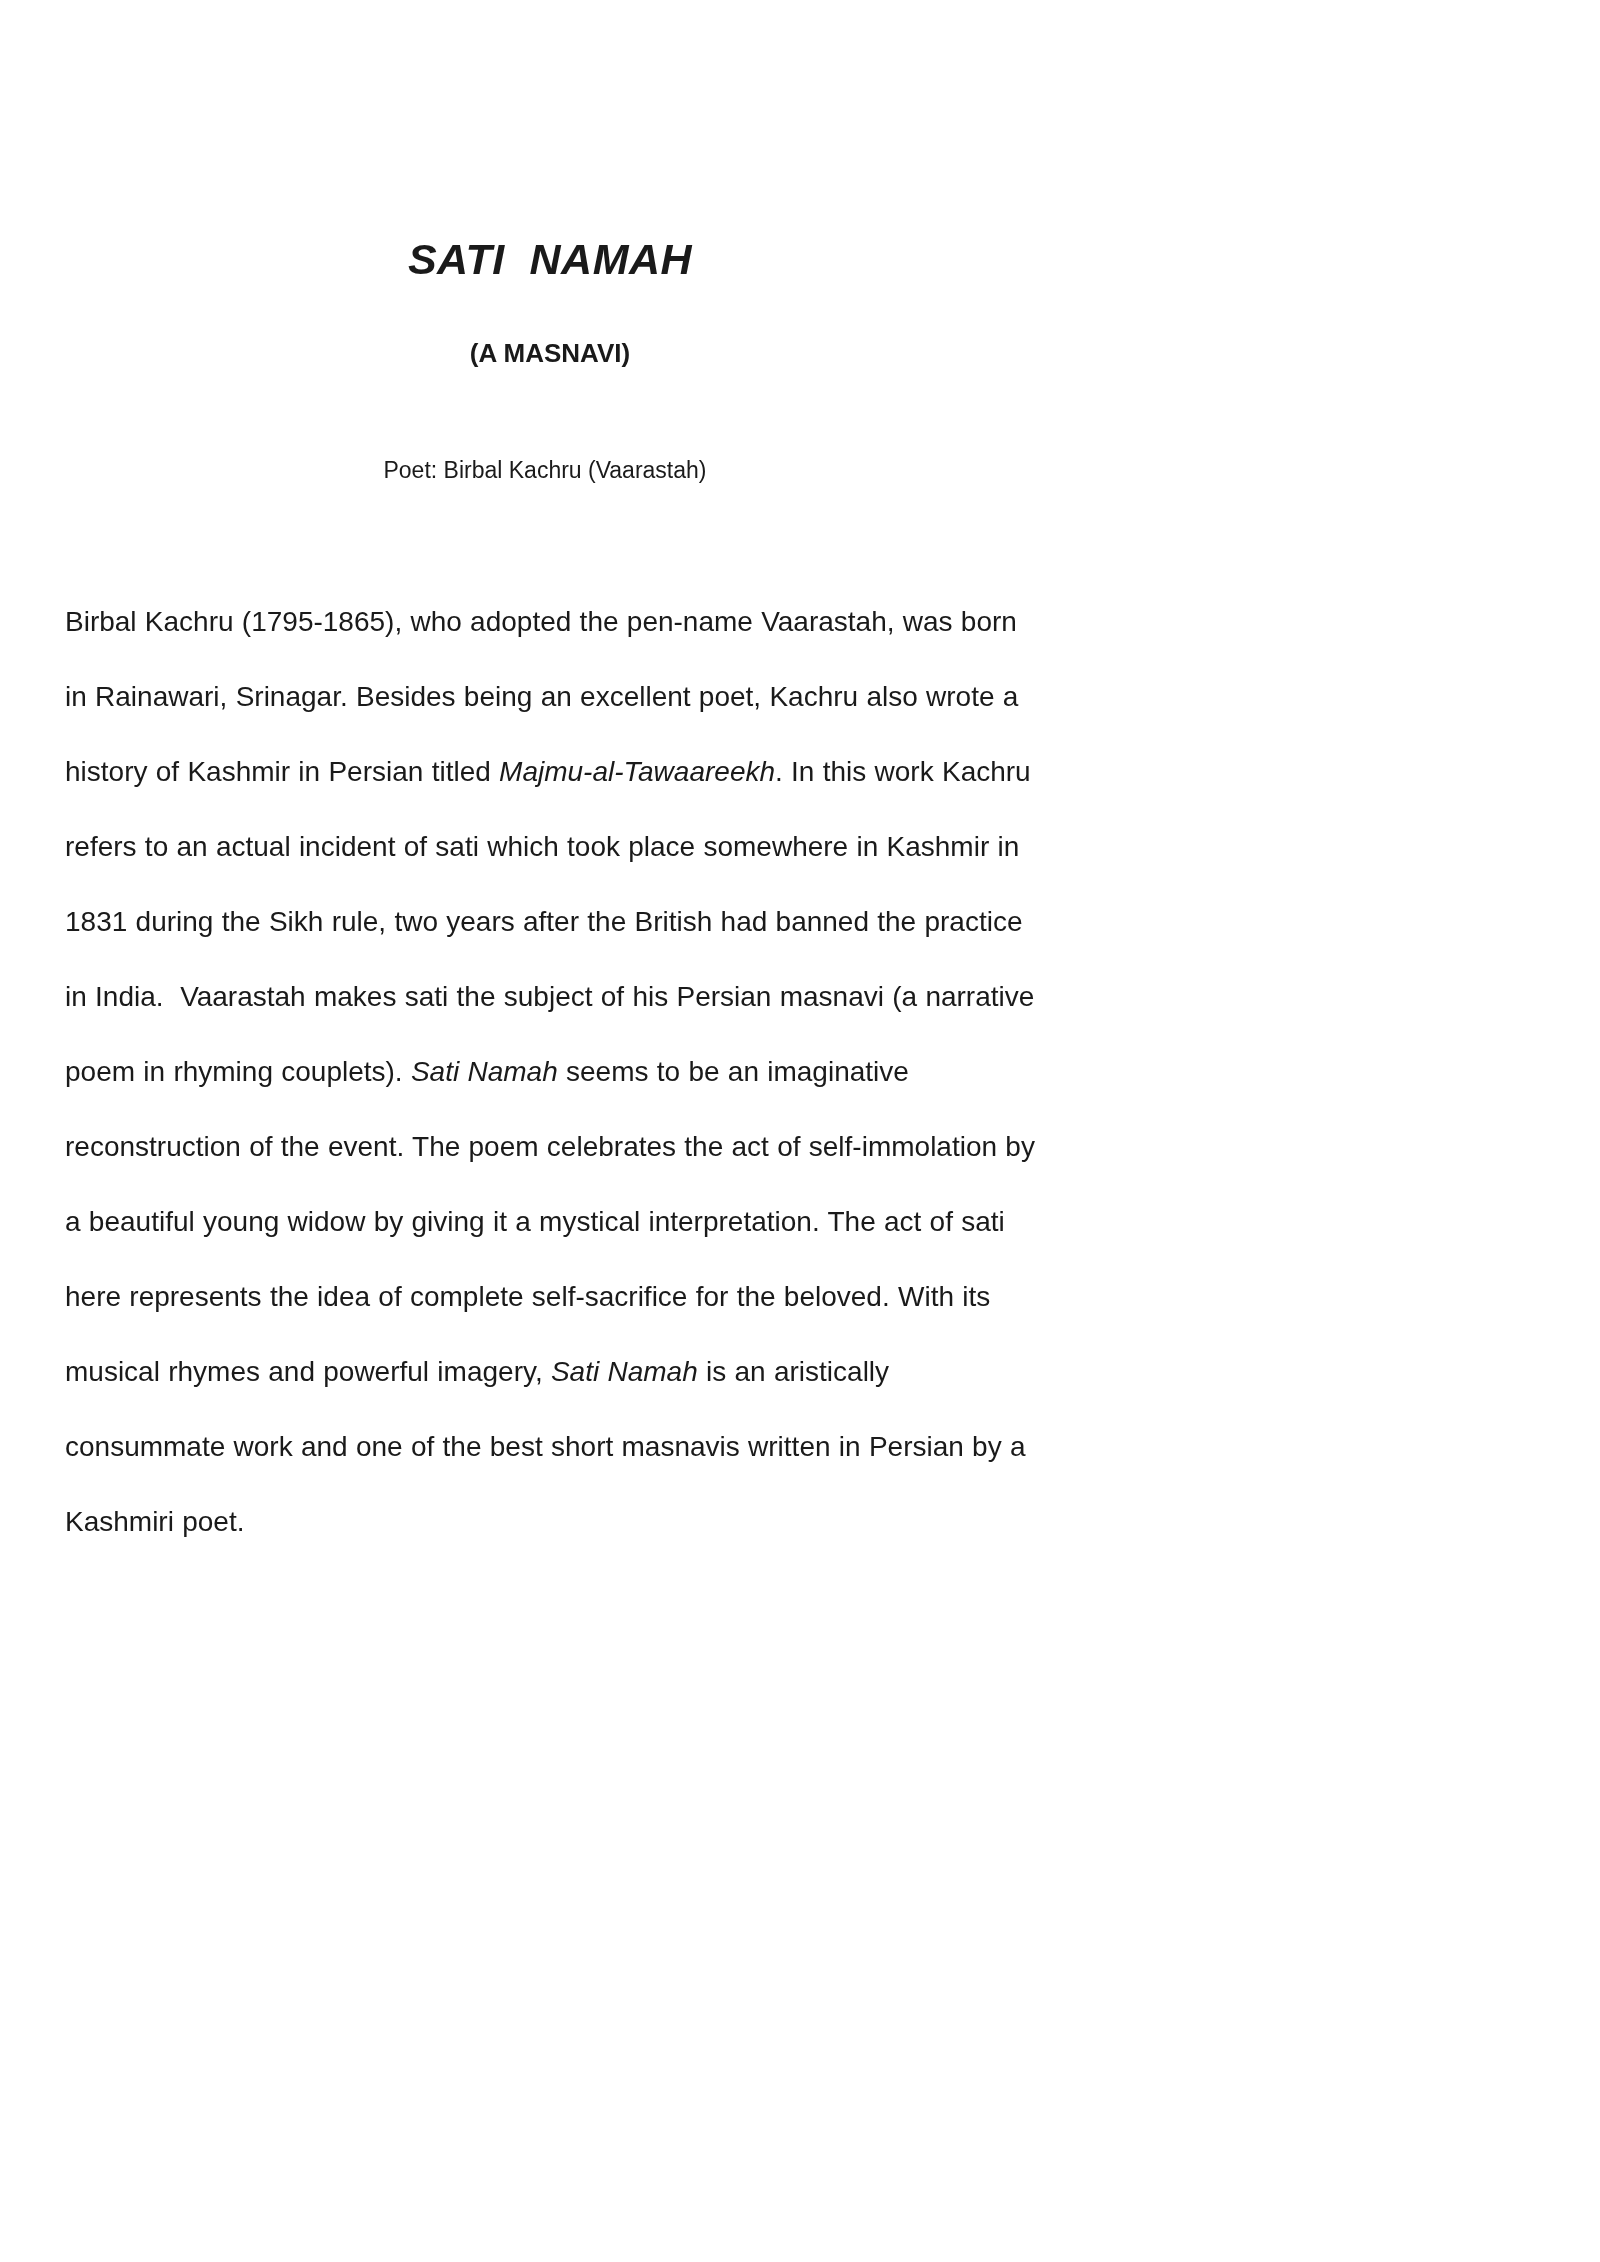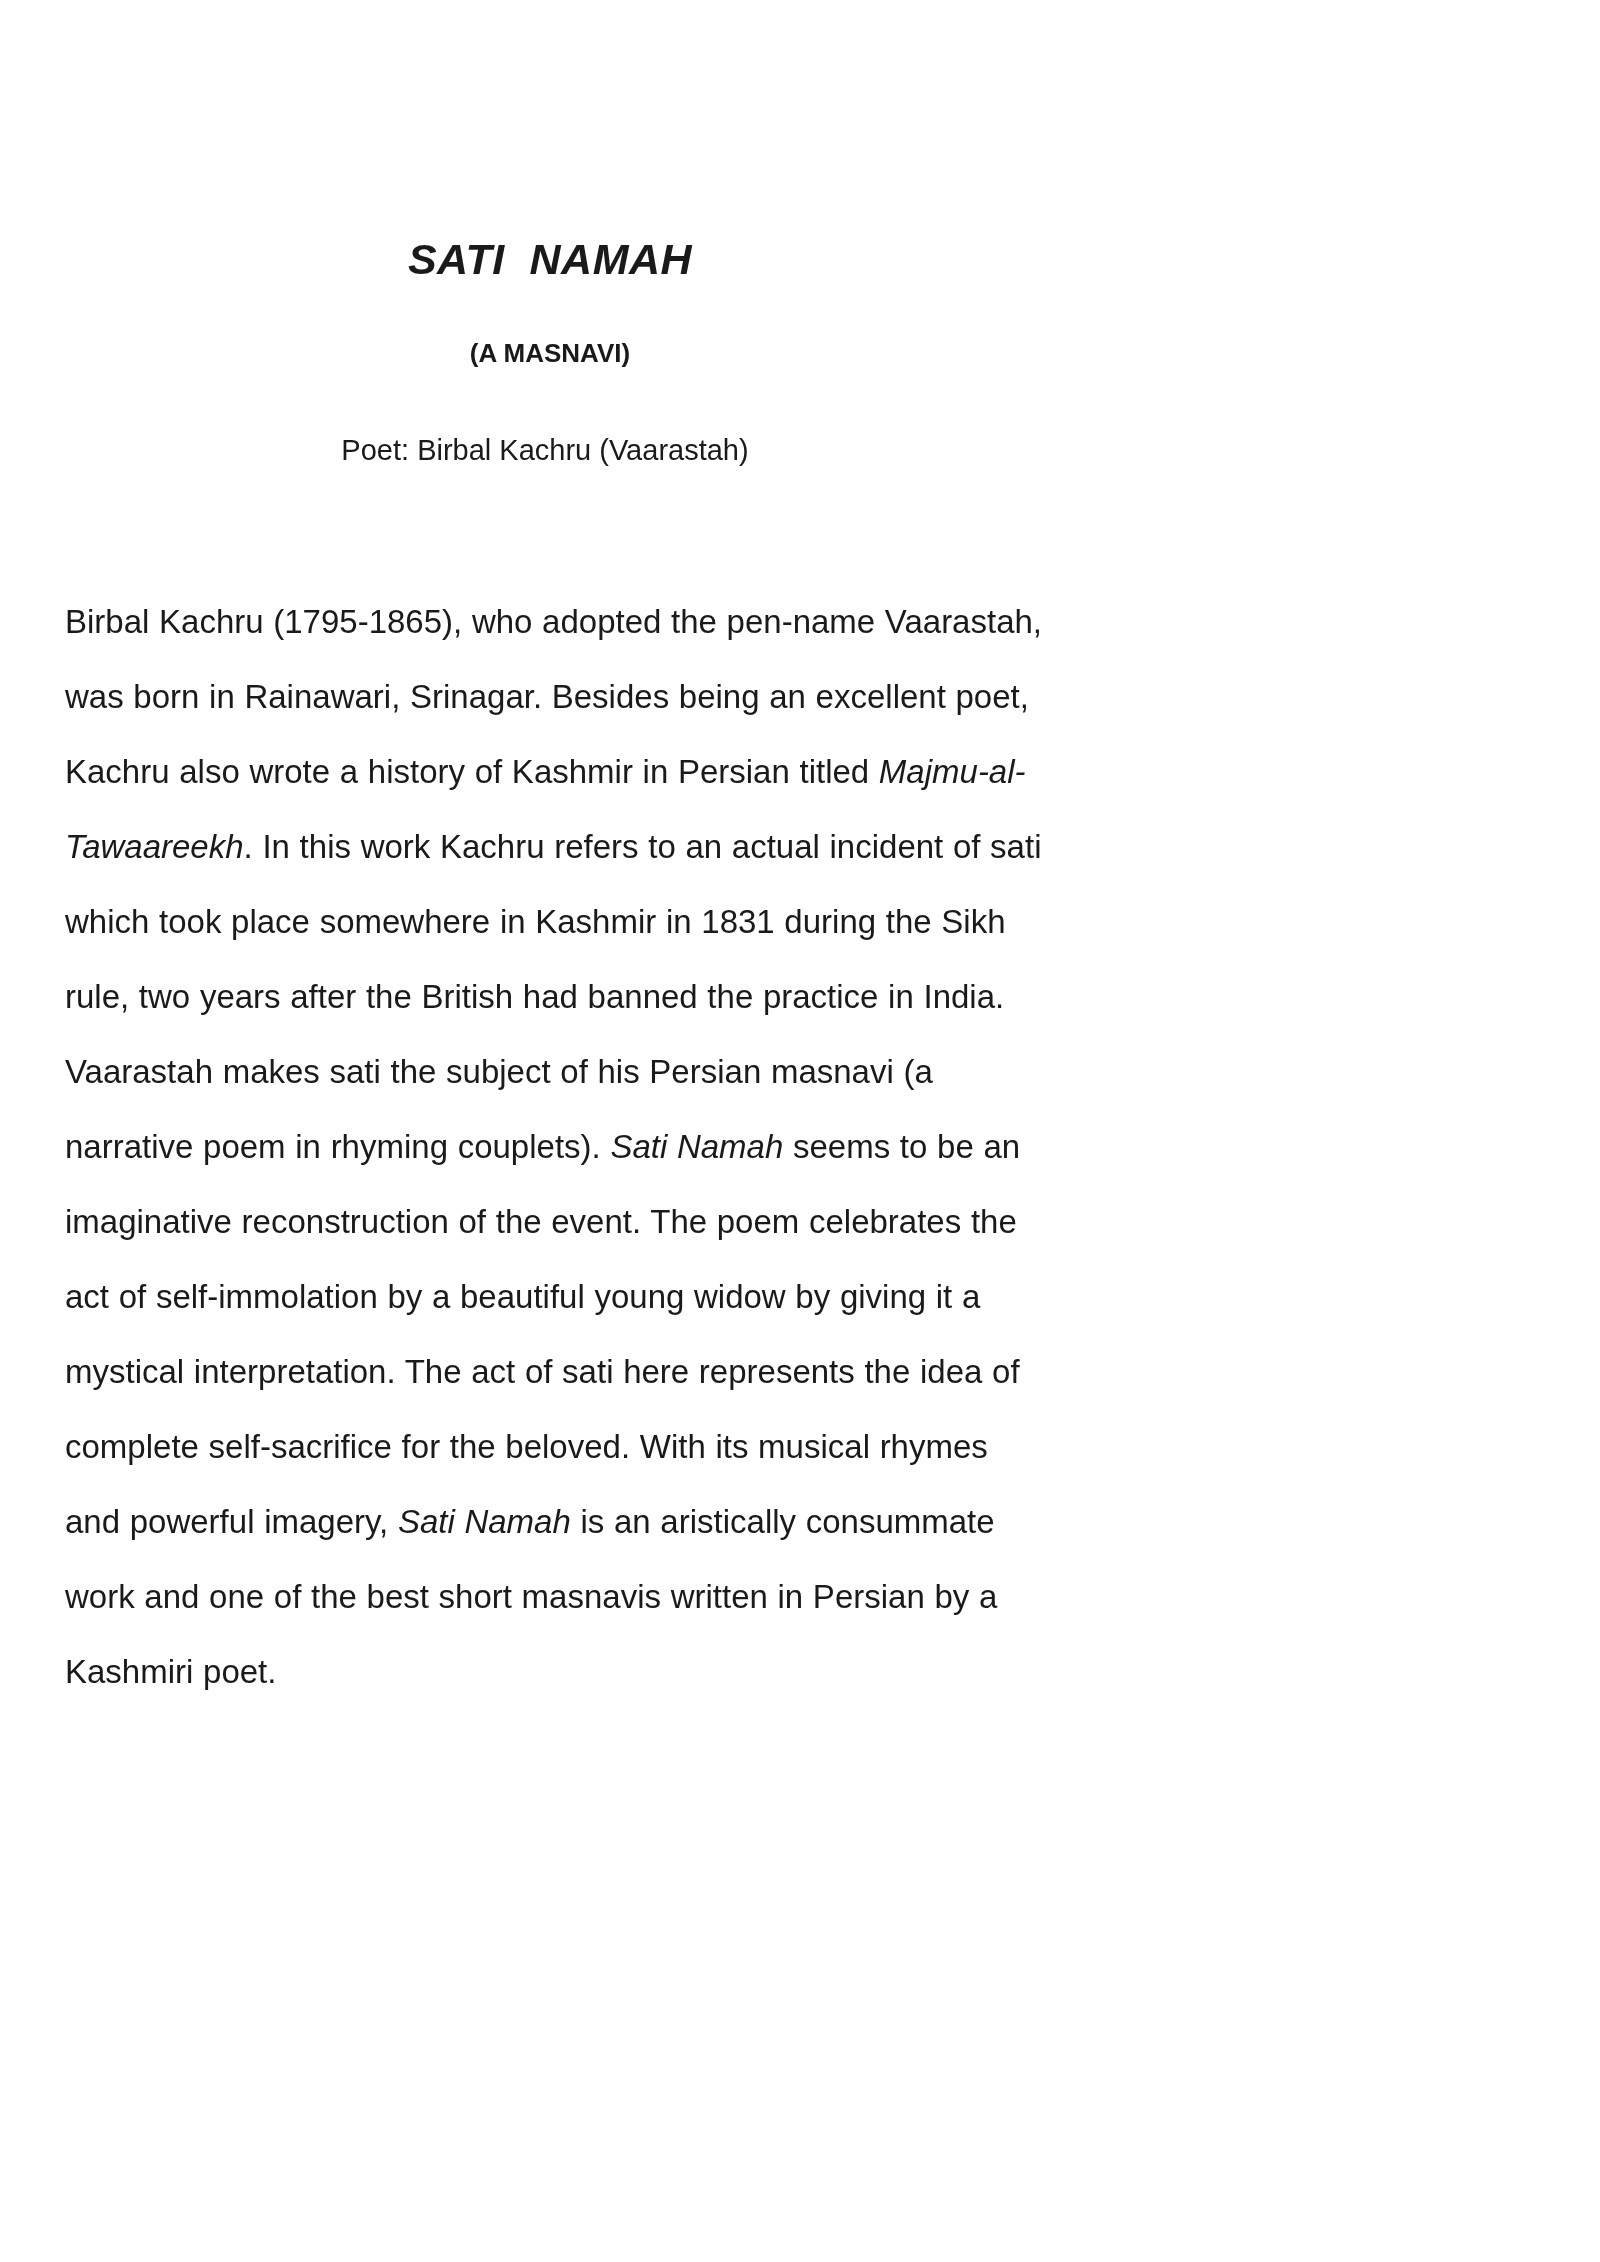--- a/index.html
+++ b/index.html
@@ -43,34 +43,34 @@
     font-size: 26px;
     font-style: normal;
     font-weight: 700;
     line-height: 1.2;
     margin: 52px 0 0 0;
   }
   
   .credits {
     position: absolute;
     left: 0;
-    top: 364px;
+    top: 384px;
     width: 1090px;
     text-align: center;
-    font-size: 29px;
+    font-size: 23px;
     line-height: 76px;
   }
   .credit-line { white-space: pre; }
   
   .body-text {
     position: absolute;
     left: 65px;
     top: 536px;
     width: 980px;
-    font-size: 33px;
+    font-size: 28px;
     line-height: 75px;
     text-align: left;
   }
   .para {
     margin: 0;
     white-space: pre-wrap;
     word-spacing: 0.5px;
   }
   .para + .para { margin-top: 0; }
   .it { font-style: italic; }

